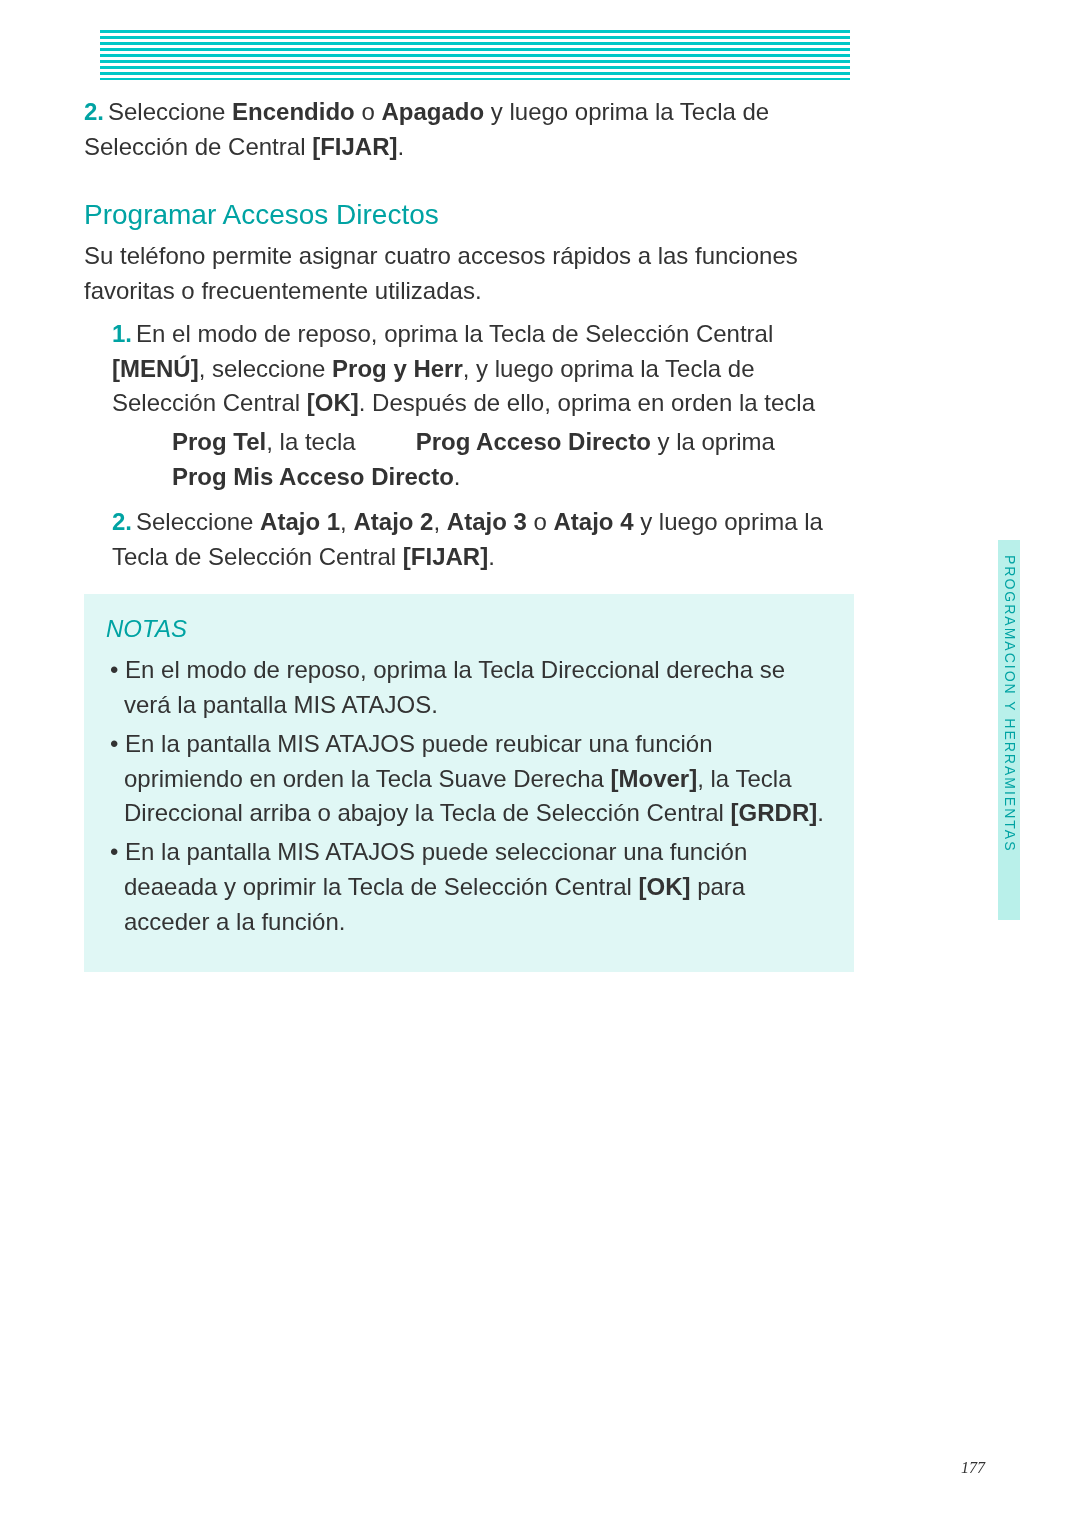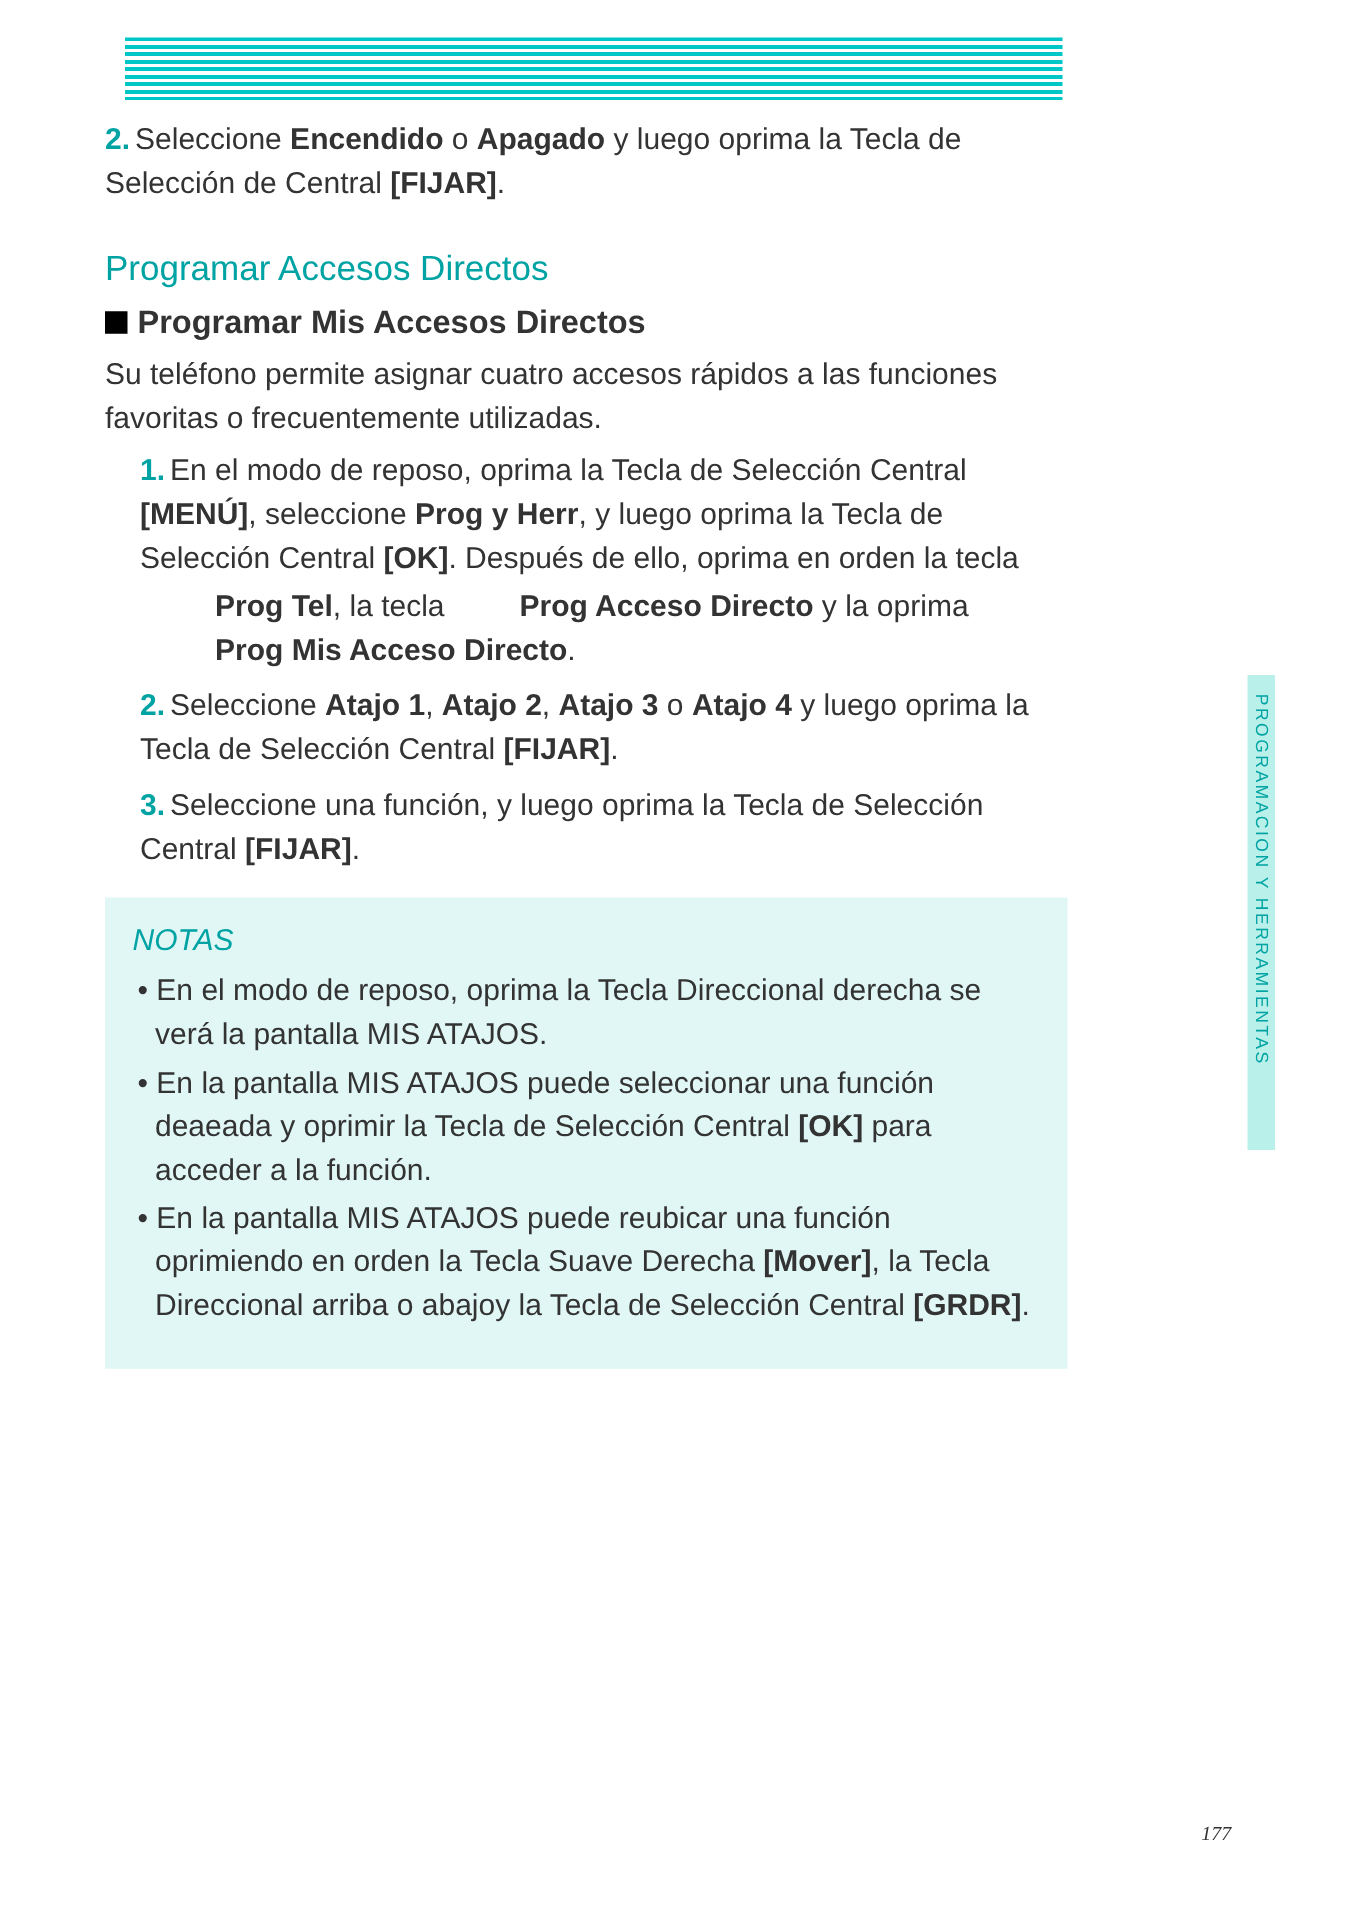--- a/index.html
+++ b/index.html
@@ -103,42 +103,38 @@
 <div class="sidetab"></div>
 <div class="sidetext">PROGRAMACION Y HERRAMIENTAS</div>
 
 <div class="content">
 
   <div class="step">
     <span class="num">2.</span><span>Seleccione </span><b>Encendido</b><span> o </span><b>Apagado</b><span> y luego oprima la Tecla de Selección de Central </span><b>[FIJAR]</b><span>.</span>
   </div>
 
   <div class="h1">Programar Accesos Directos</div>
-  <div class="h2"><span class="sq"></span><span>Programar Mis Accesos Directos</span></div>
 
   <div>Su teléfono permite asignar cuatro accesos rápidos a las funciones favoritas o frecuentemente utilizadas.</div>
 
   <div class="step indent" style="margin-top:8px">
     <span class="num">1.</span><span>En el modo de reposo, oprima la Tecla de Selección Central </span><b>[MENÚ]</b><span>, seleccione </span><b>Prog y Herr</b><span>, y luego oprima la Tecla de Selección Central </span><b>[OK]</b><span>. Después de ello, oprima en orden la tecla</span>
     <div class="indent2" style="margin-top:4px">
       <b>Prog Tel</b><span>, la tecla </span>&nbsp;&nbsp;&nbsp;&nbsp;&nbsp;&nbsp;&nbsp;&nbsp;<b>Prog Acceso Directo</b><span> y la oprima </span><br>
       <b>Prog Mis Acceso Directo</b><span>.</span>
     </div>
   </div>
 
   <div class="step indent">
     <span class="num">2.</span><span>Seleccione </span><b>Atajo 1</b><span>, </span><b>Atajo 2</b><span>, </span><b>Atajo 3</b><span> o </span><b>Atajo 4</b><span> y luego oprima la Tecla de Selección Central </span><b>[FIJAR]</b><span>.</span>
   </div>
 
-  <div class="step indent">
-    <span class="num">3.</span><span>Seleccione una función, y luego oprima la Tecla de Selección Central </span><b>[FIJAR]</b><span>.</span>
-  </div>
 
   <div class="notes-box">
     <div class="notes-title">NOTAS</div>
     <div class="bullet">• <span>En el modo de reposo, oprima la Tecla Direccional       derecha se verá la pantalla MIS ATAJOS.</span></div>
+    <div class="bullet">• <span>En la pantalla MIS ATAJOS puede reubicar una función oprimiendo en orden la Tecla Suave Derecha </span><b>[Mover]</b><span>, la Tecla Direccional       arriba o abajoy la Tecla de Selección Central </span><b>[GRDR]</b><span>.</span></div>
     <div class="bullet">• <span>En la pantalla MIS ATAJOS puede seleccionar una función deaeada y oprimir la Tecla de Selección Central </span><b>[OK]</b><span> para acceder a la función.</span></div>
-    <div class="bullet">• <span>En la pantalla MIS ATAJOS puede reubicar una función oprimiendo en orden la Tecla Suave Derecha </span><b>[Mover]</b><span>, la Tecla Direccional       arriba o abajoy la Tecla de Selección Central </span><b>[GRDR]</b><span>.</span></div>
   </div>
 
 </div>
 
 <div class="pagenum">177</div>
 
 </body></html>

